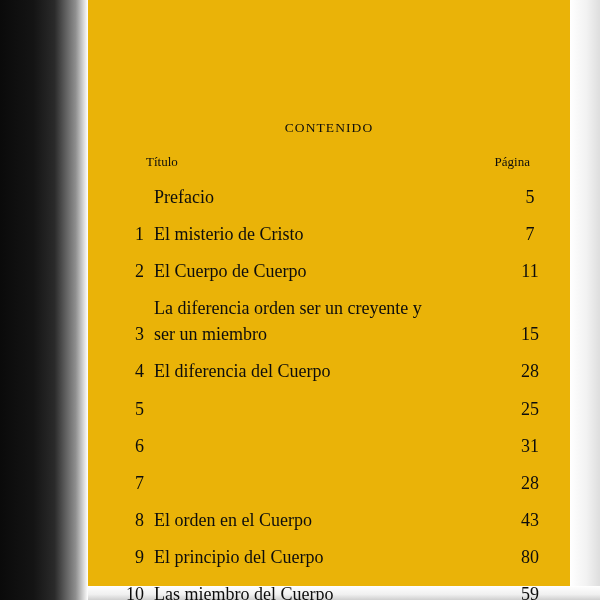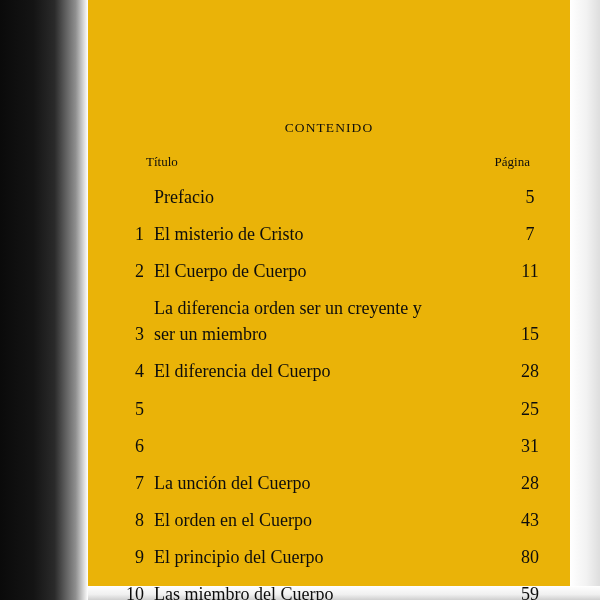--- a/index.html
+++ b/index.html
@@ -159,21 +159,20 @@
         <div class="toc-page">25</div>
       </div>
 
       <div class="toc-row single">
         <div class="toc-num">6</div>
         <div class="toc-page">31</div>
       </div>
 
       <div class="toc-row single">
         <div class="toc-num">7</div>
-        <div class="toc-label">La unción del Cuerpo</div>
         <div class="toc-page">28</div>
       </div>
 
       <div class="toc-row single">
         <div class="toc-num">8</div>
         <div class="toc-label">El orden en el Cuerpo</div>
         <div class="toc-page">43</div>
       </div>
 
       <div class="toc-row single">

